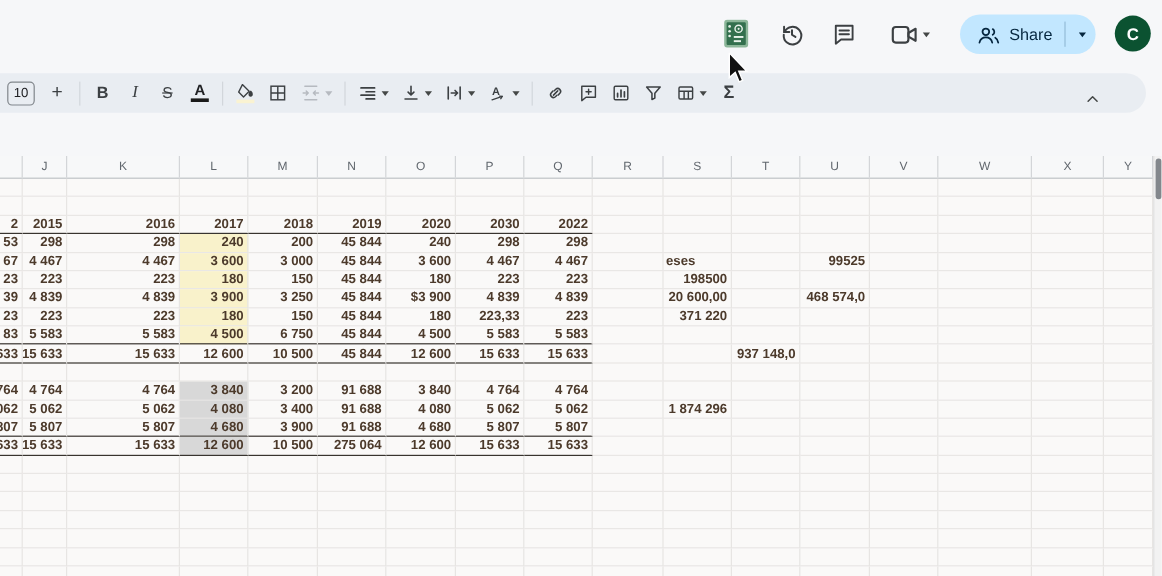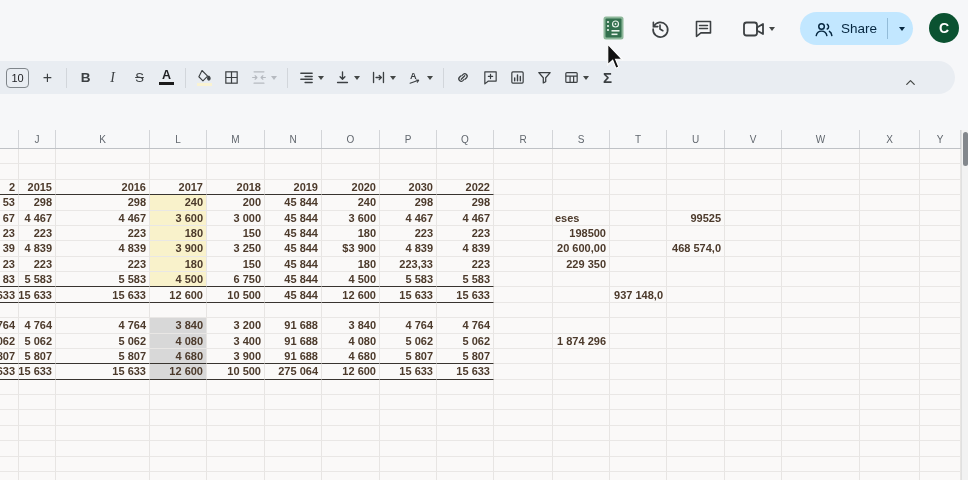--- a/index.html
+++ b/index.html
@@ -420,21 +420,21 @@
         <div class="g-cell" style="width: 19px;">23</div>
         <div class="g-cell" style="width: 37px;">223</div>
         <div class="g-cell" style="width: 94px;">223</div>
         <div class="g-cell f-yellow" style="width: 57px;">180</div>
         <div class="g-cell" style="width: 58px;">150</div>
         <div class="g-cell" style="width: 57px;">45 844</div>
         <div class="g-cell" style="width: 58px;">180</div>
         <div class="g-cell" style="width: 57px;">223,33</div>
         <div class="g-cell" style="width: 57px;">223</div>
         <div class="g-cell" style="width: 59px;"></div>
-        <div class="g-cell" style="width: 57px;">229 350</div>
+        <div class="g-cell" style="width: 57px;">371 220</div>
         <div class="g-cell" style="width: 57px;"></div>
         <div class="g-cell" style="width: 58px;"></div>
         <div class="g-cell" style="width: 57px;"></div>
         <div class="g-cell" style="width: 78px;"></div>
         <div class="g-cell" style="width: 60px;"></div>
         <div class="g-cell" style="width: 41px;"></div>
       </div>
       <div class="g-row">
         <div class="g-cell rule" style="width: 19px;">83</div>
         <div class="g-cell rule" style="width: 37px;">5 583</div>

